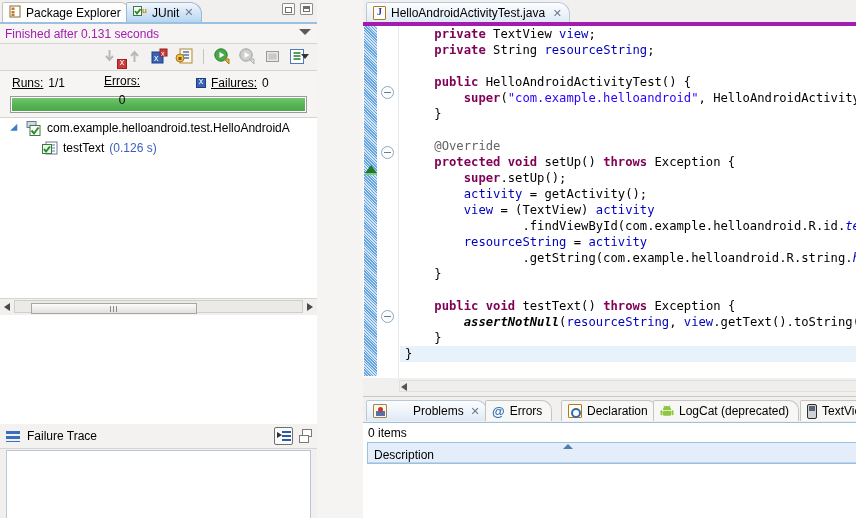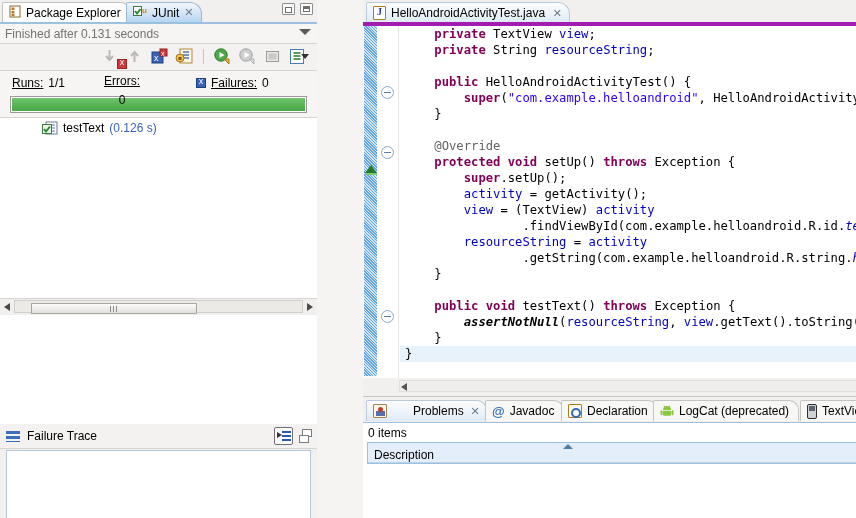--- a/index.html
+++ b/index.html
@@ -45,21 +45,21 @@
   .win-btn.min::after{content:"";position:absolute;left:2px;right:2px;top:3px;height:4px;border:1px solid #6e6e6e;background:#fff;}
   .win-btn.max::after{content:"";position:absolute;left:2px;right:2px;top:2px;bottom:2px;border:1px solid #6e6e6e;border-top-width:3px;background:#fff;}
 
   .junit-body{position:absolute;left:0;top:22px;width:317px;height:496px;
     background:#fff;border-top:2px solid #9cc0e0;}
 
   .status-row{
     position:relative;height:19px;background:#f6f5f3;
     border-bottom:1px solid #d6d4d1;
     display:flex;align-items:center;padding-left:5px;
-    font-size:12px;color:#737373;
+    font-size:12px;color:#a21caf;
   }
   .view-menu{position:absolute;right:6px;top:5px;width:0;height:0;
     border-left:6px solid transparent;border-right:6px solid transparent;border-top:6px solid #5a5a5a;}
 
   .tool-row{position:relative;height:26px;background:#f3f2f0;border-bottom:1px solid #d6d4d1;}
   .tool-icons{position:absolute;left:100px;top:3px;display:flex;align-items:center;gap:6px;}
   .ti{width:19px;height:19px;position:relative;display:inline-block;}
   .sep{width:1px;height:15px;background:#c5c3c0;margin:0 3px;}
   .tool-caret{position:absolute;right:8px;top:10px;width:0;height:0;
     border-left:4px solid transparent;border-right:4px solid transparent;border-top:5px solid #333;}
@@ -319,20 +319,31 @@
         </span>
       </div>
 
       <div class="bar-wrap">
         <div class="bar">
           <div class="bar-fill" id="progress-fill" style="width: 100%; background: linear-gradient(rgb(114, 196, 110), rgb(87, 179, 84) 55%, rgb(74, 168, 74));"></div>
         </div>
       </div>
 
       <div class="tree">
+        <div class="tnode lvl1">
+          <span class="twisty"></span>
+          <span class="ticon">
+            <svg width="16" height="15" viewBox="0 0 16 15">
+                <rect x="1" y="0.5" width="9" height="6" fill="#cfd8e4" stroke="#6a7a90"></rect>
+                <rect x="4" y="4.5" width="10" height="10" fill="#fff" stroke="#3d7a3d"></rect>
+                <path d="M5.5 9.5 l2.5 3 l4.5 -6" stroke="#2a8a2a" stroke-width="2" fill="none"></path>
+              </svg>
+          </span>
+          <span>com.example.helloandroid.test.HelloAndroidA</span>
+        </div>
         <div class="tnode lvl2">
           <span class="ticon">
             <svg width="16" height="15" viewBox="0 0 16 15">
                 <rect x="4" y="1" width="11" height="12" fill="#fff" stroke="#6a7a90"></rect>
                 <path d="M7 4 h6 M7 7 h6 M7 10 h6" stroke="#5a7fae" stroke-width="1.2"></path>
                 <rect x="0.5" y="3.5" width="9" height="9" fill="#e9f7e9" stroke="#3d7a3d"></rect>
                 <path d="M2 8 l2 2.5 l4 -5" stroke="#2a8a2a" stroke-width="2" fill="none"></path>
               </svg>
           </span>
           <span>testText</span>
@@ -401,21 +412,21 @@
       <div class="btabrow" id="btabrow">
 
         <div class="btab active" style="left:3px;">
           <span class="pb-icon"></span>
           <span>Problems</span>
           <span class="closex">✕</span>
         </div>
 
         <div class="btab" style="left:122px;">
           <span class="jd-icon">@</span>
-          <span>Javadoc</span>
+          <span>Errors</span>
         </div>
 
         <div class="btab" style="left:198px;">
           <span class="dec-icon"></span>
           <span>Declaration</span>
         </div>
 
         <div class="btab" style="left:290px;">
           <span class="lc-icon">
             <svg width="14" height="14" viewBox="0 0 14 14">

